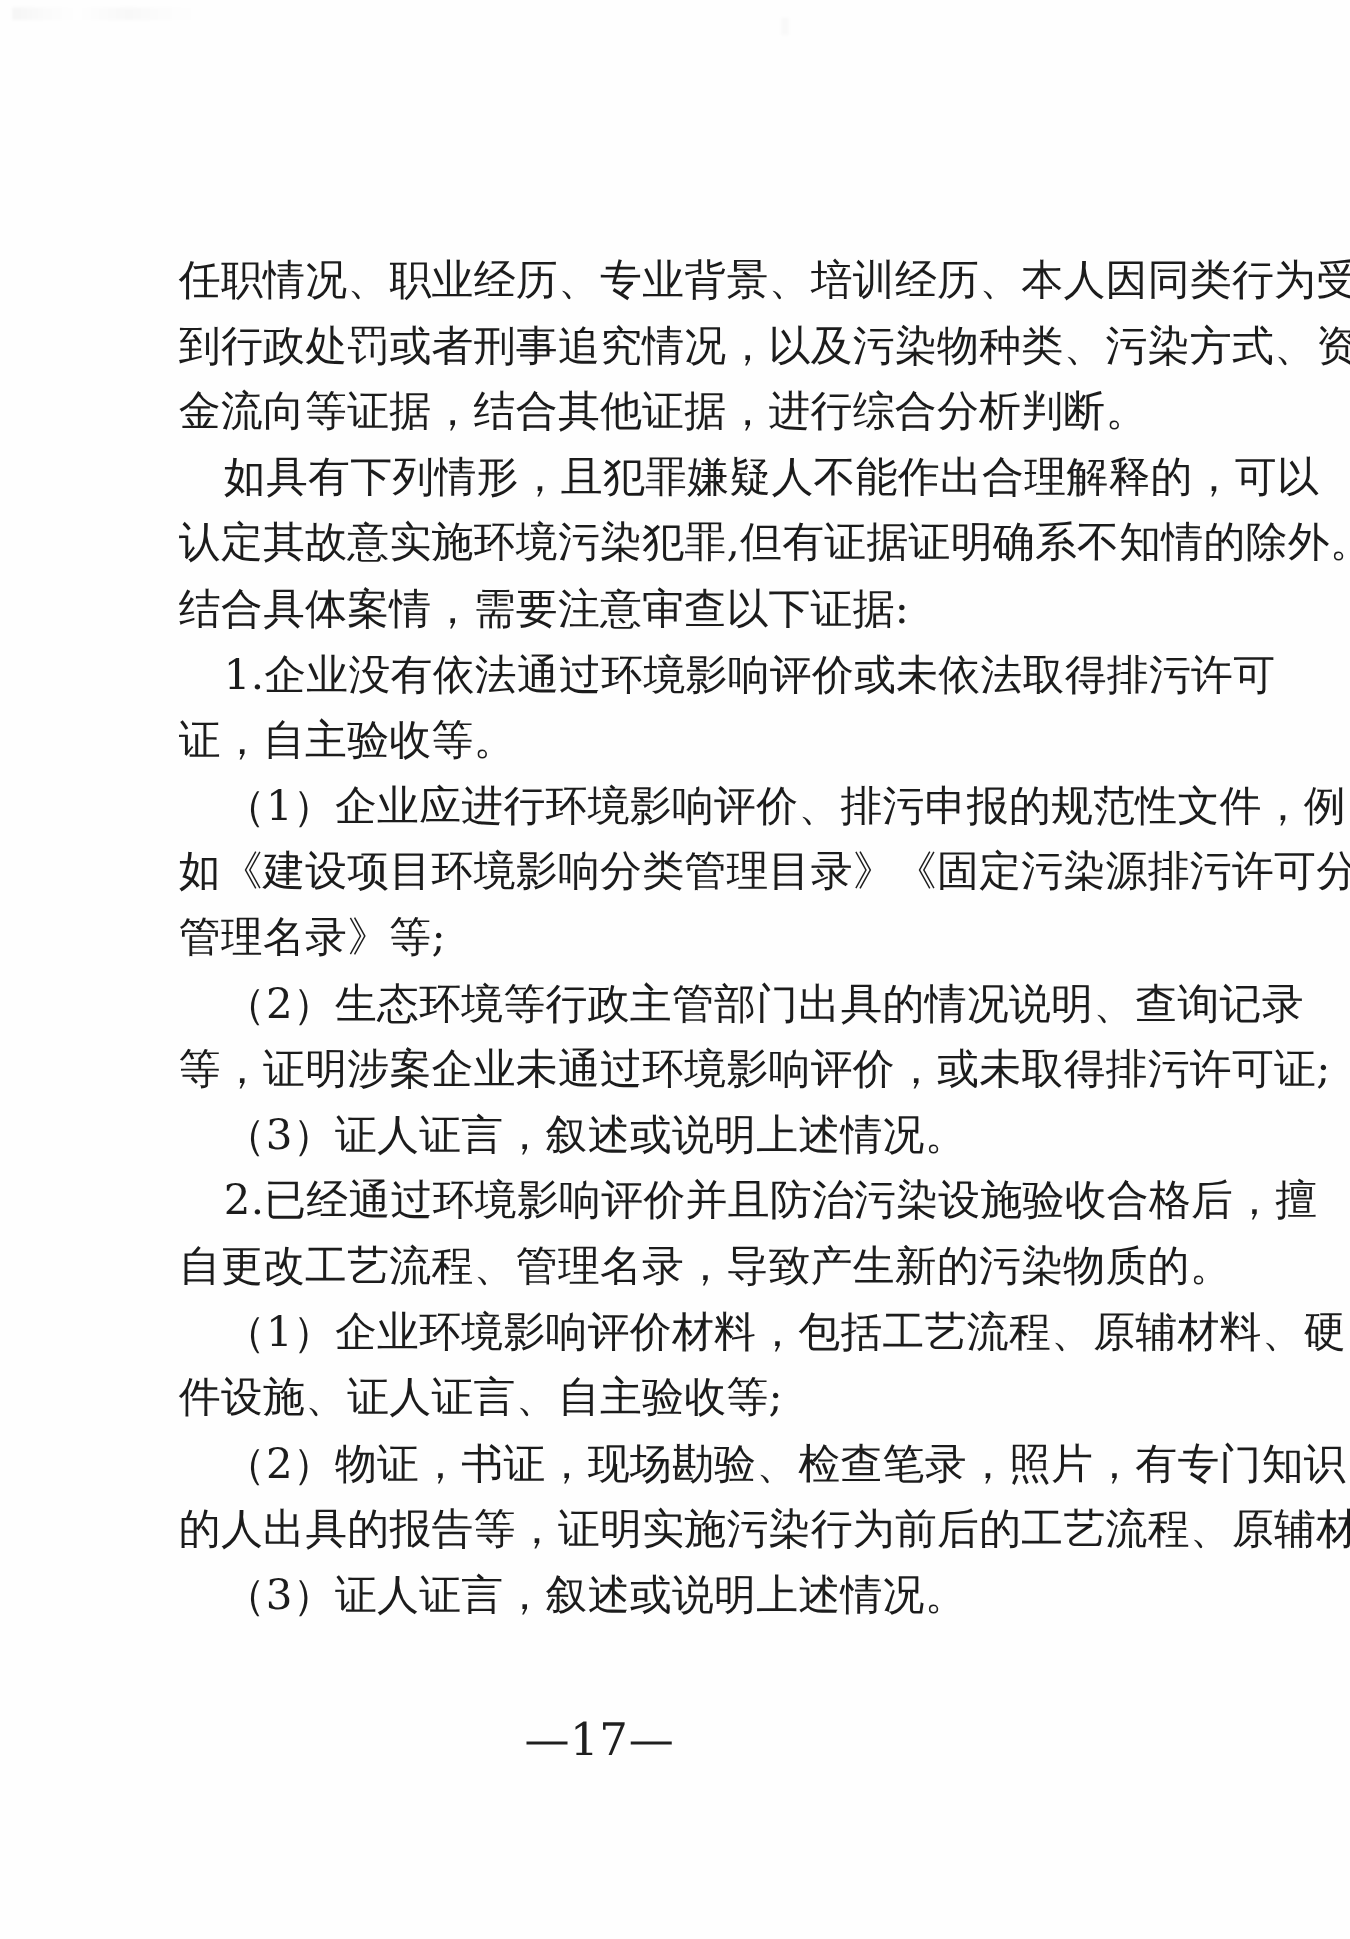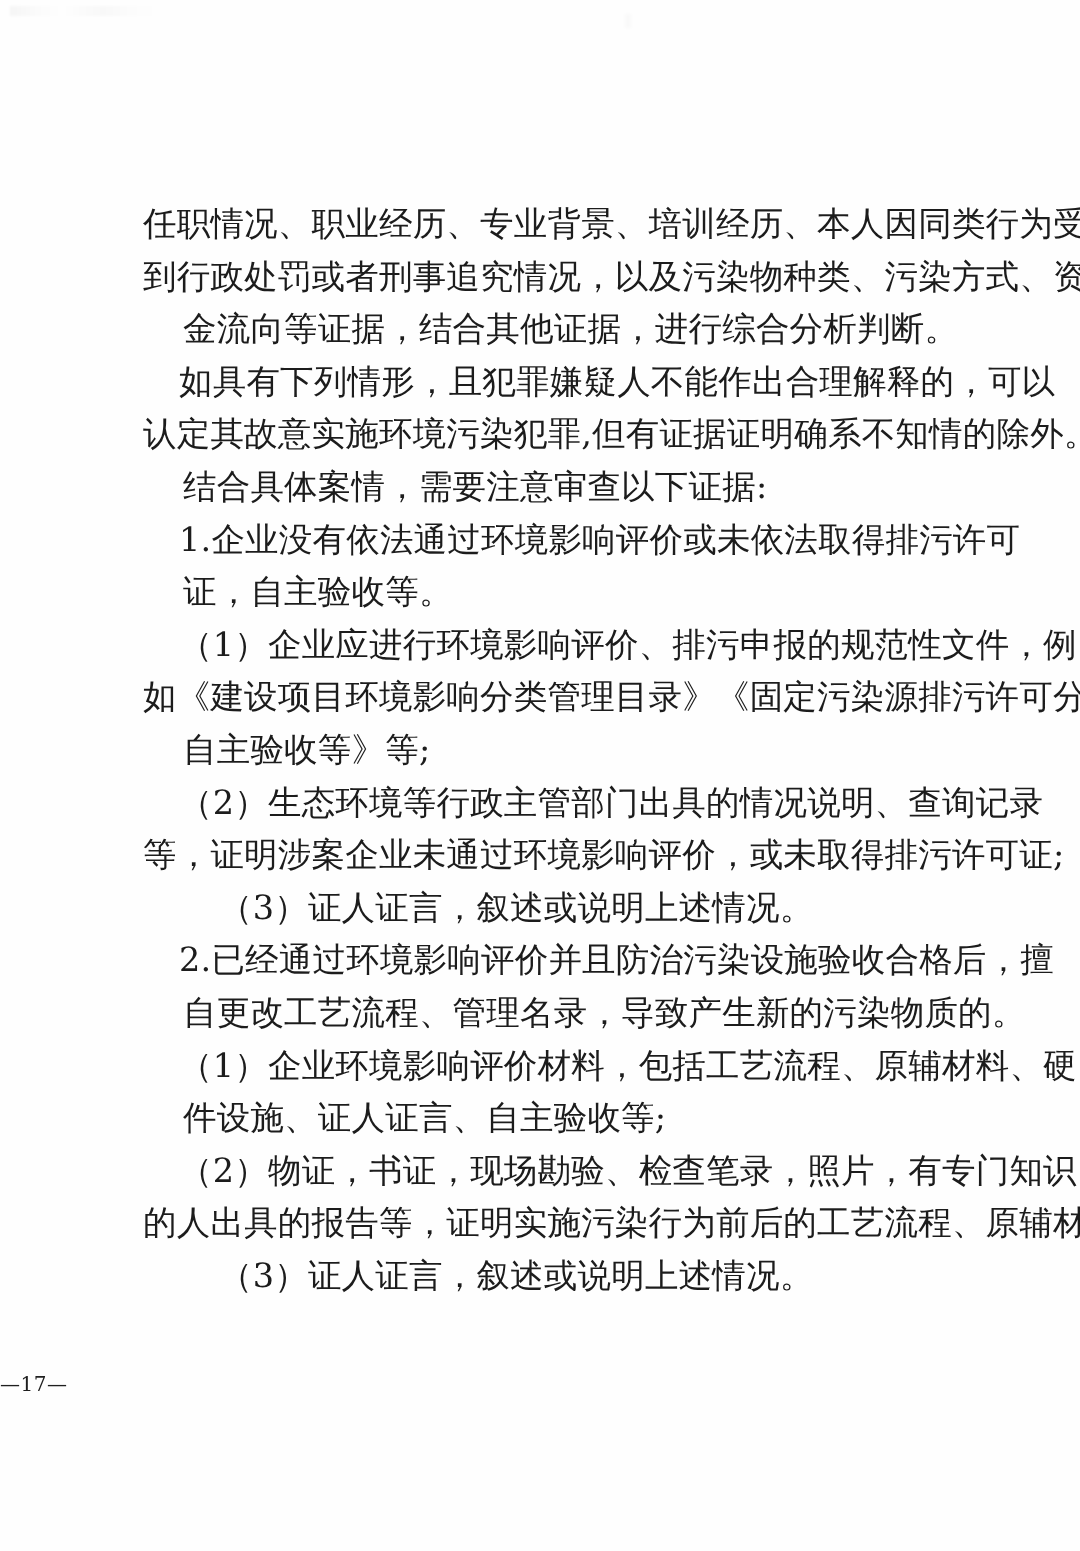--- a/index.html
+++ b/index.html
@@ -65,33 +65,32 @@
   .doc-line.justify {
     display: flex;
     justify-content: space-between;
   }
   .doc-line.justify > span {
     display: inline-block;
   }
   
   .doc-line.last {
     display: block;
-    margin-left: 40px;
   }
   .indent-1 {
     padding-left: 36px;
   }
 
   #page-number {
     position: absolute;
     left: 0;
     top: 1372px;
     width: 959px;
-    text-align: left;
-    font-size: 20px;
+    text-align: center;
+    font-size: 36px;
     color: #1f1f1f;
     font-family: "DejaVu Serif", "Liberation Serif", serif;
     letter-spacing: 0.5px;
   }
 </style>
 </head>
 <body>
 
 <div id="page">
 
@@ -302,21 +301,21 @@
         <span>定</span>
         <span>污</span>
         <span>染</span>
         <span>源</span>
         <span>排</span>
         <span>污</span>
         <span>许</span>
         <span>可</span>
         <span>分</span>
       </div>
-      <div class="doc-line last">自主验收等》等;</div>
+      <div class="doc-line last">管理名录》等;</div>
       <div class="doc-line justify indent-1">
         <span>（</span>
         <span>2</span>
         <span>）</span>
         <span>生</span>
         <span>态</span>
         <span>环</span>
         <span>境</span>
         <span>等</span>
         <span>行</span>

